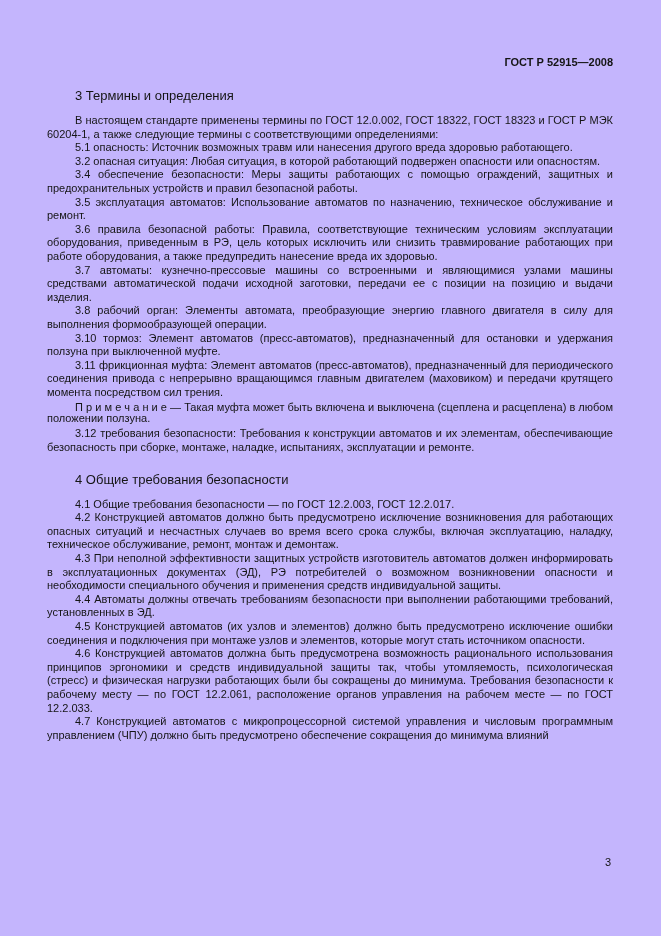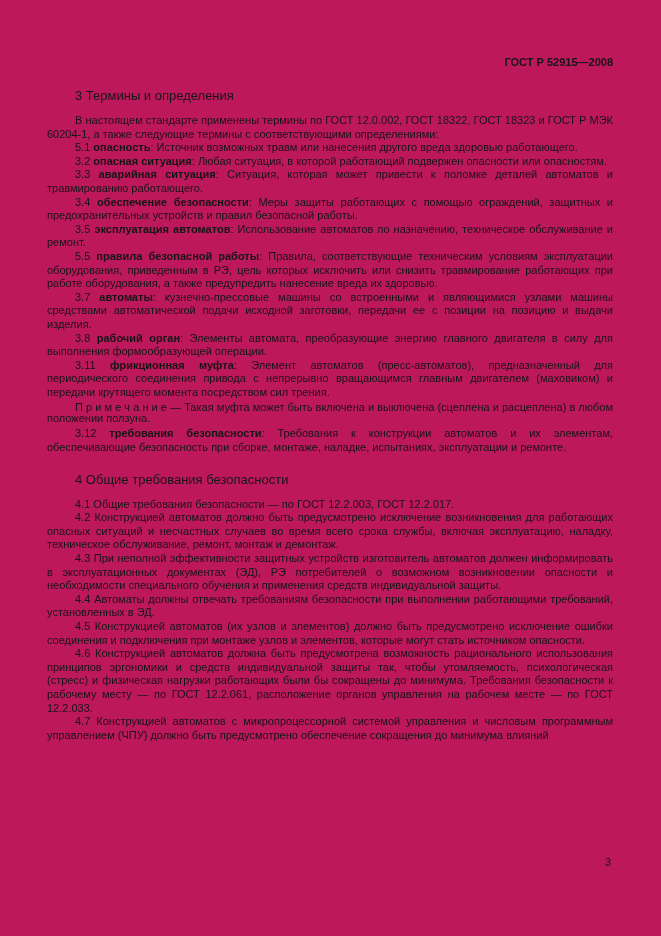--- a/index.html
+++ b/index.html
@@ -1,20 +1,20 @@
 <!DOCTYPE html>
 <html><head>
 <meta charset="utf-8">
 <style>
   html, body { margin: 0; padding: 0; background: #ffffff; }
   .page {
     position: relative;
     width: 661px;
     height: 936px;
-    background: #be185d;
+    background: #c4b5fd;
     box-sizing: border-box;
     padding: 56px 48px 16px 47px;
     font-family: "Liberation Sans", "DejaVu Sans", sans-serif;
     color: #151515;
     overflow: hidden;
   }
   .doc-header {
     text-align: right;
     font-weight: bold;
     font-size: 11px;
@@ -27,21 +27,21 @@
     padding-left: 28px;
   }
   .section-title.second { margin-top: 17px; }
   .para {
     font-size: 11px;
     line-height: 13.6px;
     text-align: justify;
     text-indent: 28px;
     margin: 0;
   }
-  .para b { font-weight: bold; }
+  .para b { font-weight: normal; }
   .note {
     font-size: 11px;
     line-height: 11px;
     text-align: justify;
     text-indent: 28px;
     margin: 3px 0 3px 0;
   }
   .page-number {
     position: absolute;
     right: 50px;
@@ -59,33 +59,33 @@
   </div>
 
   <h2 class="section-title">3 Термины и определения</h2>
 
   <p class="para">В настоящем стандарте применены термины по ГОСТ 12.0.002, ГОСТ 18322, ГОСТ 18323 и ГОСТ Р МЭК 60204-1, а также следующие термины с соответствующими определениями:</p>
 
   <p class="para"><span>5.1 </span><b>опасность</b><span>: Источник возможных травм или нанесения другого вреда здоровью работающего.</span></p>
 
   <p class="para"><span>3.2 </span><b>опасная ситуация</b><span>: Любая ситуация, в которой работающий подвержен опасности или опасностям.</span></p>
 
-  <p class="para"><span>3.3 </span><b>аварийная ситуация</b><span>: Ситуация, которая может привести к поломке деталей автоматов и травмированию работающего.</span></p>
 
   <p class="para"><span>3.4 </span><b>обеспечение безопасности</b><span>: Меры защиты работающих с помощью ограждений, защитных и предохранительных устройств и правил безопасной работы.</span></p>
 
   <p class="para"><span>3.5 </span><b>эксплуатация автоматов</b><span>: Использование автоматов по назначению, техническое обслуживание и ремонт.</span></p>
 
-  <p class="para"><span>5.5 </span><b>правила безопасной работы</b><span>: Правила, соответствующие техническим условиям эксплуатации оборудования, приведенным в РЭ, цель которых исключить или снизить травмирование работающих при работе оборудования, а также предупредить нанесение вреда их здоровью.</span></p>
+  <p class="para"><span>3.6 </span><b>правила безопасной работы</b><span>: Правила, соответствующие техническим условиям эксплуатации оборудования, приведенным в РЭ, цель которых исключить или снизить травмирование работающих при работе оборудования, а также предупредить нанесение вреда их здоровью.</span></p>
 
   <p class="para"><span>3.7 </span><b>автоматы</b><span>: кузнечно-прессовые машины со встроенными и являющимися узлами машины средствами автоматической подачи исходной заготовки, передачи ее с позиции на позицию и выдачи изделия.</span></p>
 
   <p class="para"><span>3.8 </span><b>рабочий орган</b><span>: Элементы автомата, преобразующие энергию главного двигателя в силу для выполнения формообразующей операции.</span></p>
 
 
+  <p class="para"><span>3.10 </span><b>тормоз</b><span>: Элемент автоматов (пресс-автоматов), предназначенный для остановки и удержания ползуна при выключенной муфте.</span></p>
 
   <p class="para"><span>3.11 </span><b>фрикционная муфта</b><span>: Элемент автоматов (пресс-автоматов), предназначенный для периодического соединения привода с непрерывно вращающимся главным двигателем (маховиком) и передачи крутящего момента посредством сил трения.</span></p>
 
   <p class="note">П р и м е ч а н и е — Такая муфта может быть включена и выключена (сцеплена и расцеплена) в любом положении ползуна.</p>
 
   <p class="para"><span>3.12 </span><b>требования безопасности</b><span>: Требования к конструкции автоматов и их элементам, обеспечивающие безопасность при сборке, монтаже, наладке, испытаниях, эксплуатации и ремонте.</span></p>
 
   <h2 class="section-title second">4 Общие требования безопасности</h2>
 
   <p class="para">4.1 Общие требования безопасности — по ГОСТ 12.2.003, ГОСТ 12.2.017.</p>

